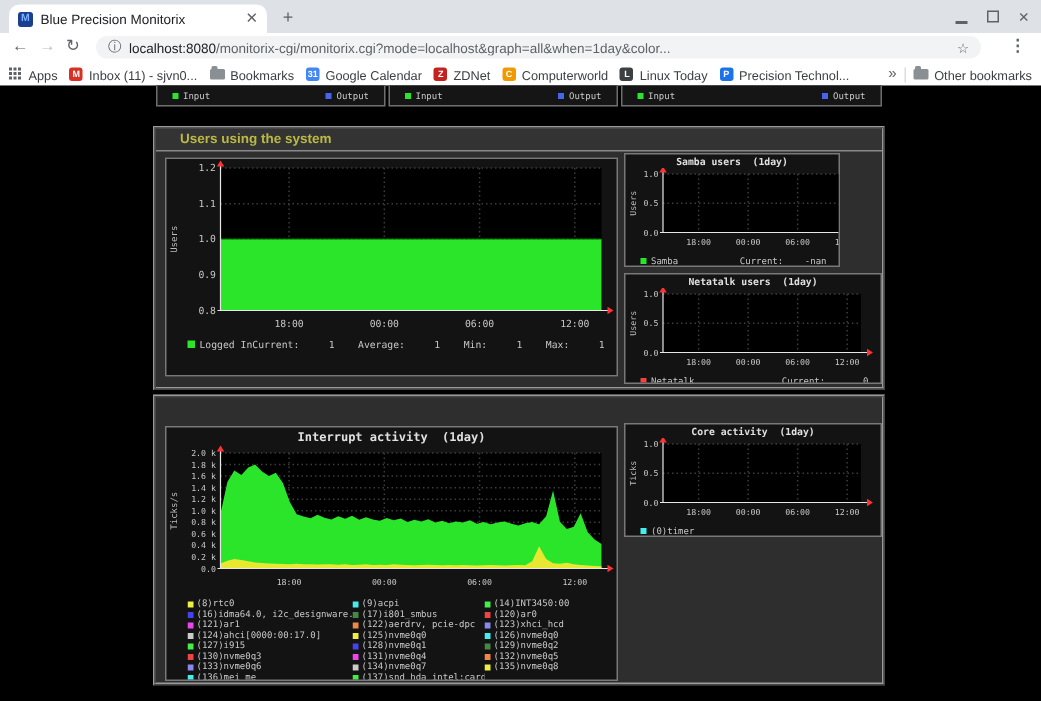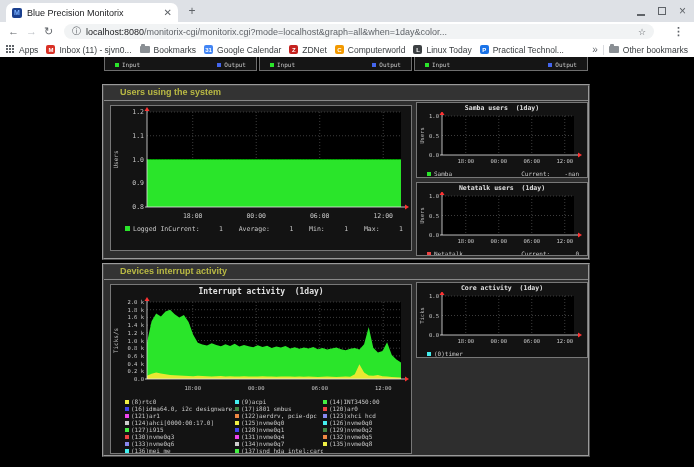--- a/index.html
+++ b/index.html
@@ -69,21 +69,21 @@
   .sq-out{background:#4466ee;}
 
   .mx-section{position:absolute;left:102px;width:488px;background:#2e2e2e;border:2px ridge #9a9a9a;box-sizing:border-box;}
   .mx-sec-1{top:27px;height:176px;}
   .mx-sec-2{top:206px;height:194px;}
   .mx-header{height:13px;background:#333;border-bottom:2px groove #888;color:#b9b944;font-weight:bold;
        font-size:9px;line-height:12px;padding-left:16px;}
 
   .graph-box{position:absolute;background:#131313;border:1px solid #787878;box-sizing:border-box;overflow:hidden;}
   #g-users{left:6px;top:19px;width:302px;height:146px;}
-  #g-samba{left:312px;top:16px;width:172px;height:76px;}
+  #g-samba{left:312px;top:16px;width:144px;height:76px;}
   #g-netatalk{left:312px;top:96px;width:172px;height:74px;}
   #g-int{left:6px;top:19px;width:302px;height:170px;}
   #g-core{left:312px;top:17px;width:172px;height:76px;}
 
   .g-title{text-align:center;font-family:"DejaVu Sans Mono",monospace;font-weight:bold;font-size:8px;
        color:#e0e0e0;padding-top:2px;white-space:pre;}
   .g-title.sm{font-size:6.5px;padding-top:1px;}
   svg text{font-family:"DejaVu Sans Mono",monospace;}
   .g-legend{display:flex;align-items:center;font-family:"DejaVu Sans Mono",monospace;font-size:6.5px;
        color:#c8c8c8;padding-left:14px;margin-top:1px;}
@@ -157,21 +157,21 @@
         <div class="bm">
           <span class="bm-icon" style="background: rgb(242, 153, 0);">C</span>
           <span>Computerworld</span>
         </div>
         <div class="bm">
           <span class="bm-icon" style="background: rgb(60, 64, 67);">L</span>
           <span>Linux Today</span>
         </div>
         <div class="bm">
           <span class="bm-icon" style="background: rgb(26, 115, 232);">P</span>
-          <span>Practical Technol...</span>
+          <span>Precision Technol...</span>
         </div>
       </div>
     <div class="bm-right">
       <span class="bm-chevron">»</span>
       <span class="bm-sep"></span>
       <div class="bm">
         <span class="folder-icon"></span>
         <span>Other bookmarks</span>
       </div>
     </div>
@@ -278,23 +278,20 @@
             <polygon points="22.5,3 27.5,3 25,-1" fill="#ff3333"></polygon>
             <polygon points="161,40.5 161,45.5 165,43" fill="#ff3333"></polygon>
             <text x="7" y="23.5" text-anchor="middle" font-size="5.5" fill="#bbbbbb" transform="rotate(-90 7 23.5)">Users</text>
           </svg><div class="g-legend sm split">
             <span><span class="lsq" style="background: rgb(238, 68, 68);"></span>Netatalk</span>
             <span class="stats">Current:       0</span>
           </div></div>
     </div>
 
     <div class="mx-section mx-sec-2">
-      <div class="mx-header">
-        <span>Devices interrupt activity</span>
-      </div>
       <div class="graph-box" id="g-int"><div class="g-title">Interrupt activity  (1day)</div><svg width="300" height="96">
             <rect x="36" y="6" width="254" height="77" fill="#000"></rect>
             <text x="33" y="85" text-anchor="end" font-size="5.5" fill="#c8c8c8">0.0</text>
             <line x1="36" y1="75.3" x2="290" y2="75.3" stroke="#3d3d3d" stroke-dasharray="1,2"></line>
             <text x="33" y="77.3" text-anchor="end" font-size="5.5" fill="#c8c8c8">0.2 k</text>
             <line x1="36" y1="67.6" x2="290" y2="67.6" stroke="#3d3d3d" stroke-dasharray="1,2"></line>
             <text x="33" y="69.6" text-anchor="end" font-size="5.5" fill="#c8c8c8">0.4 k</text>
             <line x1="36" y1="59.9" x2="290" y2="59.9" stroke="#3d3d3d" stroke-dasharray="1,2"></line>
             <text x="33" y="61.9" text-anchor="end" font-size="5.5" fill="#c8c8c8">0.6 k</text>
             <line x1="36" y1="52.199999999999996" x2="290" y2="52.199999999999996" stroke="#3d3d3d" stroke-dasharray="1,2"></line>

